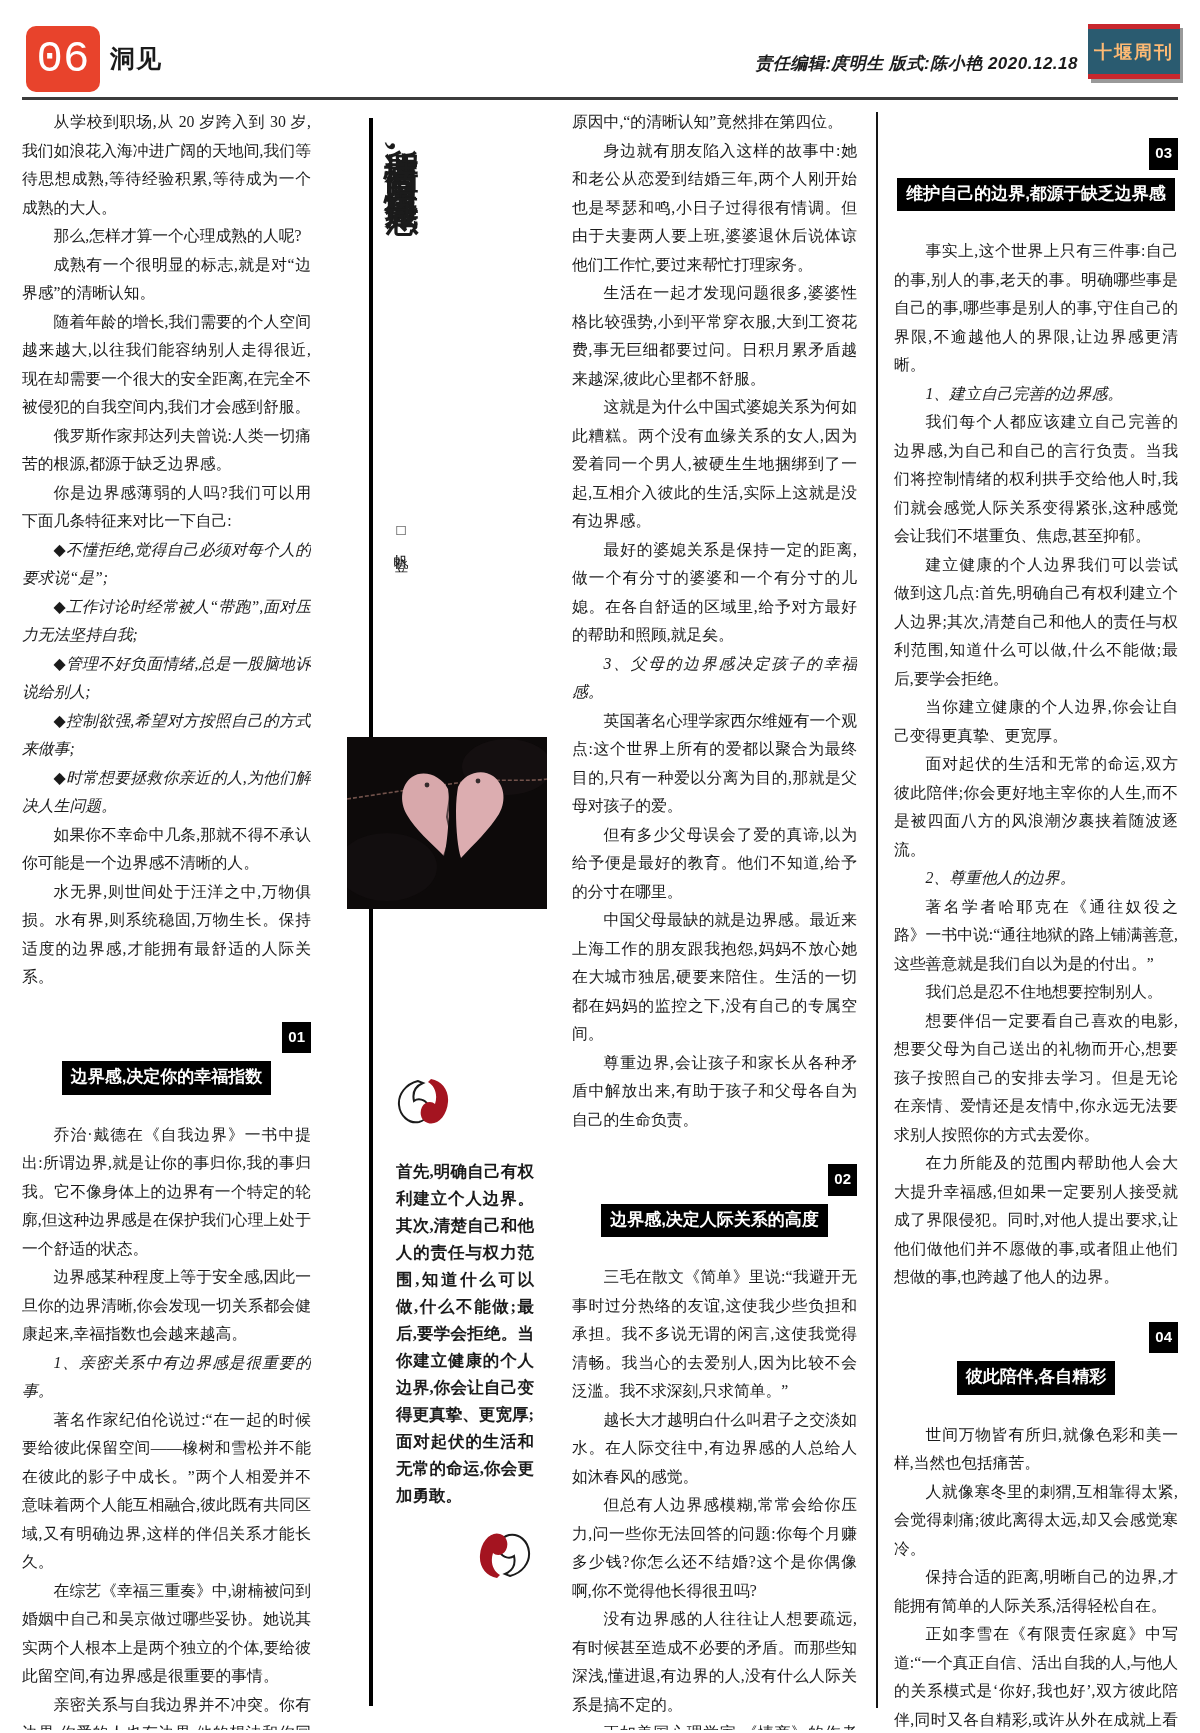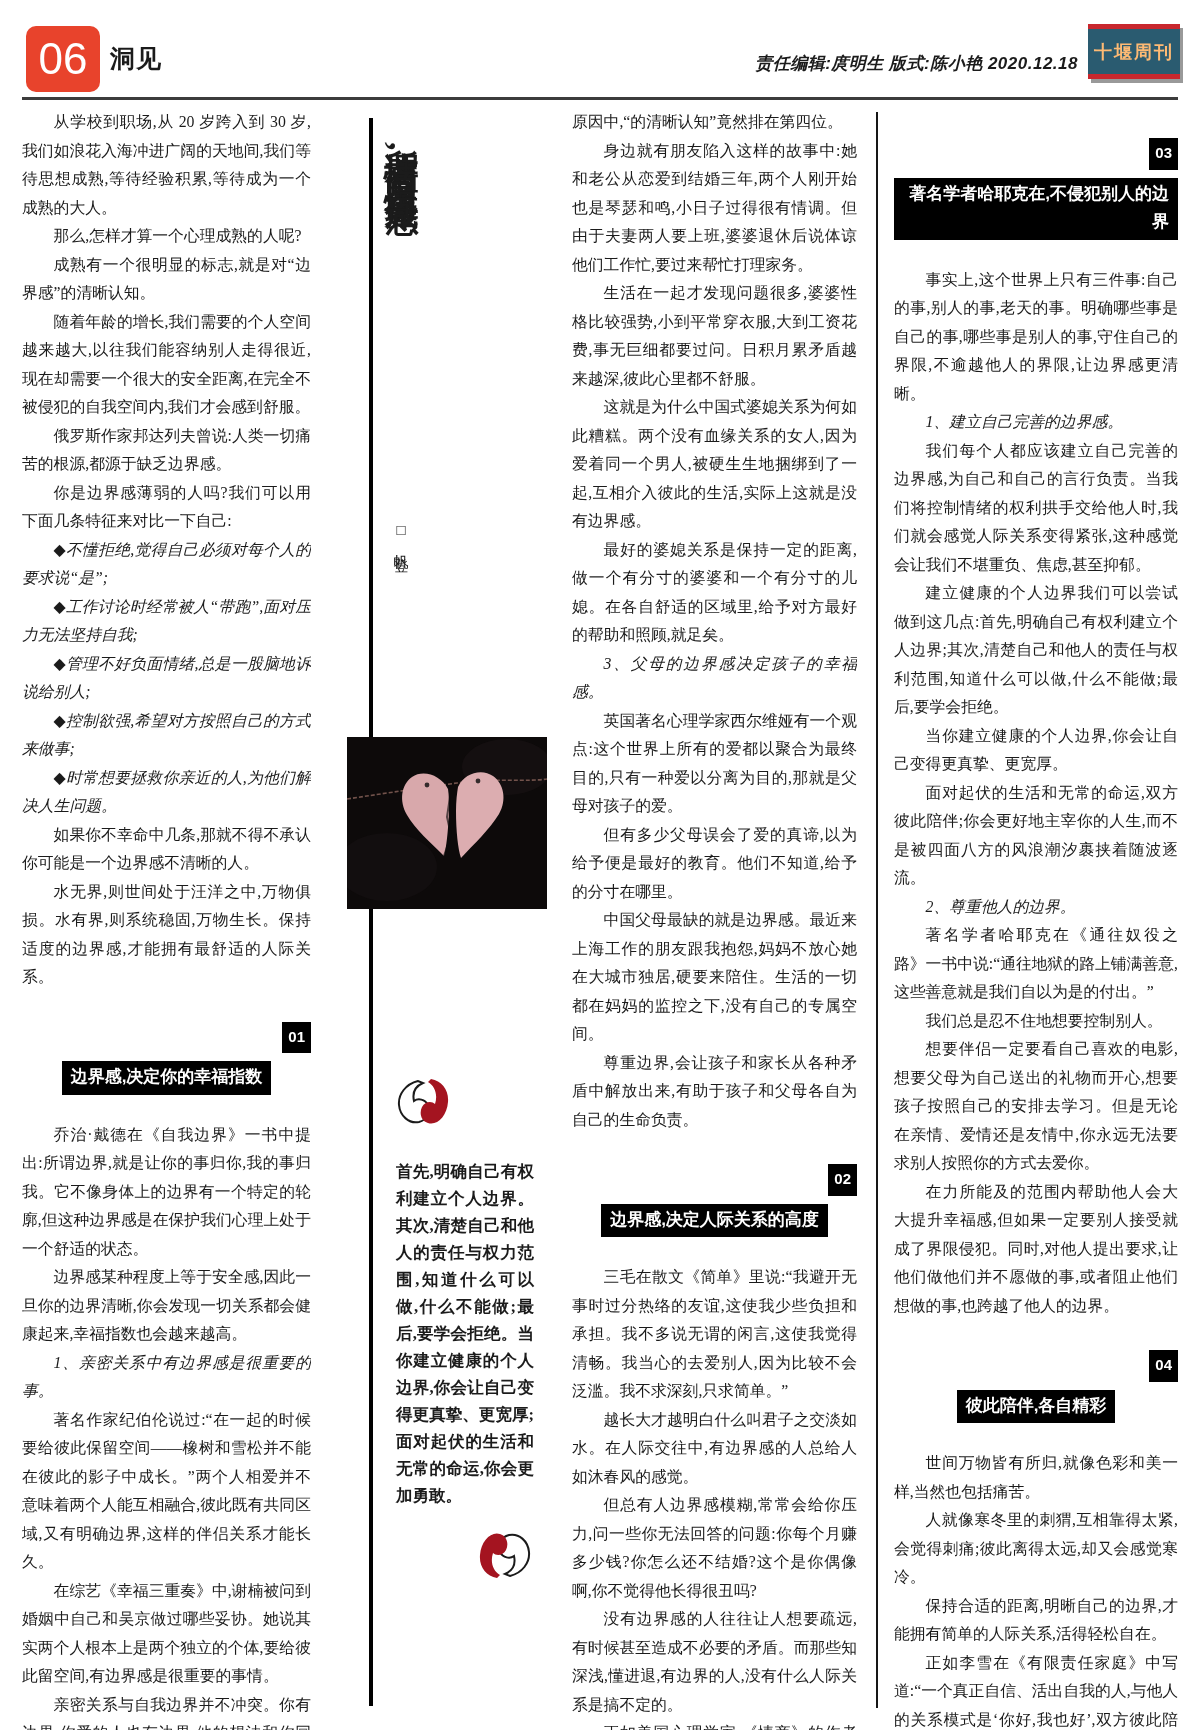--- a/index.html
+++ b/index.html
@@ -2,21 +2,21 @@
 <html><head>
 <meta charset="utf-8">
 <style>
   html,body{margin:0;padding:0;background:#f2f2f2;}
   #page{position:relative;width:1200px;height:1733px;background:#ffffff;margin:0 auto;
         font-family:"Liberation Serif","DejaVu Serif",serif;color:#1b1b1b;overflow:hidden;}
 
   
   .page-badge{position:absolute;left:26px;top:26px;width:74px;height:66px;background:#e8432c;
               border-radius:10px;color:#fff;display:flex;align-items:center;justify-content:center;
-              font-family:Liberation Sans, sans-serif;font-size:44px;font-weight:400;}
+              font-family:Liberation Mono, monospace;font-size:44px;font-weight:400;}
   .section-name{position:absolute;left:110px;top:42px;font-family:"Liberation Sans",sans-serif;
                 font-size:25px;font-weight:700;letter-spacing:1px;}
   .editor-line{position:absolute;right:122px;top:52px;font-family:"Liberation Sans",sans-serif;
                font-size:17px;font-weight:700;font-style:italic;letter-spacing:.5px;}
   .masthead{position:absolute;left:1088px;top:24px;width:92px;box-shadow:3px 4px 0 rgba(70,70,70,.55);}
   .masthead .stripe{height:5px;background:#c8272e;}
   .masthead .mid{height:45px;background:#2a5b70;color:#fdba74;display:flex;align-items:center;
                  justify-content:center;font-size:18px;font-weight:700;letter-spacing:2px;}
   .header-rule{position:absolute;left:22px;top:97px;width:1156px;height:3px;background:#3c3c3c;}
 
@@ -137,21 +137,21 @@
       <p class="body">中国父母最缺的就是边界感。最近来上海工作的朋友跟我抱怨,妈妈不放心她在大城市独居,硬要来陪住。生活的一切都在妈妈的监控之下,没有自己的专属空间。</p>
       <p class="body">尊重边界,会让孩子和家长从各种矛盾中解放出来,有助于孩子和父母各自为自己的生命负责。</p>
       <div class="sec"><span class="sec-num">02</span><span class="sec-title">边界感,决定人际关系的高度</span></div>
       <p class="body">三毛在散文《简单》里说:“我避开无事时过分热络的友谊,这使我少些负担和承担。我不多说无谓的闲言,这使我觉得清畅。我当心的去爱别人,因为比较不会泛滥。我不求深刻,只求简单。”</p>
       <p class="body">越长大才越明白什么叫君子之交淡如水。在人际交往中,有边界感的人总给人如沐春风的感觉。</p>
       <p class="body">但总有人边界感模糊,常常会给你压力,问一些你无法回答的问题:你每个月赚多少钱?你怎么还不结婚?这个是你偶像啊,你不觉得他长得很丑吗?</p>
       <p class="body">没有边界感的人往往让人想要疏远,有时候甚至造成不必要的矛盾。而那些知深浅,懂进退,有边界的人,没有什么人际关系是搞不定的。</p>
       <p class="body">正如美国心理学家,《情商》的作者丹尼尔·戈尔曼所说的那样:“你让人舒服的程度,决定着你所能抵达的高度。”职场中同样需要保持清晰的边界感,就是让做决定的人,为自己的决定做解释。</p>
     </div>
   <div class="col" id="col3">
-      <div class="sec"><span class="sec-num">03</span><span class="sec-title">著名学者哈耶克在,不侵犯别人的边界</span></div>
+      <div class="sec"><span class="sec-num">03</span><span class="sec-title">维护自己的边界,都源于缺乏边界感</span></div>
       <p class="body">事实上,这个世界上只有三件事:自己的事,别人的事,老天的事。明确哪些事是自己的事,哪些事是别人的事,守住自己的界限,不逾越他人的界限,让边界感更清晰。</p>
       <p class="num">1、建立自己完善的边界感。</p>
       <p class="body">我们每个人都应该建立自己完善的边界感,为自己和自己的言行负责。当我们将控制情绪的权利拱手交给他人时,我们就会感觉人际关系变得紧张,这种感觉会让我们不堪重负、焦虑,甚至抑郁。</p>
       <p class="body">建立健康的个人边界我们可以尝试做到这几点:首先,明确自己有权利建立个人边界;其次,清楚自己和他人的责任与权利范围,知道什么可以做,什么不能做;最后,要学会拒绝。</p>
       <p class="body">当你建立健康的个人边界,你会让自己变得更真挚、更宽厚。</p>
       <p class="body">面对起伏的生活和无常的命运,双方彼此陪伴;你会更好地主宰你的人生,而不是被四面八方的风浪潮汐裹挟着随波逐流。</p>
       <p class="num">2、尊重他人的边界。</p>
       <p class="body">著名学者哈耶克在《通往奴役之路》一书中说:“通往地狱的路上铺满善意,这些善意就是我们自以为是的付出。”</p>
       <p class="body">我们总是忍不住地想要控制别人。</p>
       <p class="body">想要伴侣一定要看自己喜欢的电影,想要父母为自己送出的礼物而开心,想要孩子按照自己的安排去学习。但是无论在亲情、爱情还是友情中,你永远无法要求别人按照你的方式去爱你。</p>

